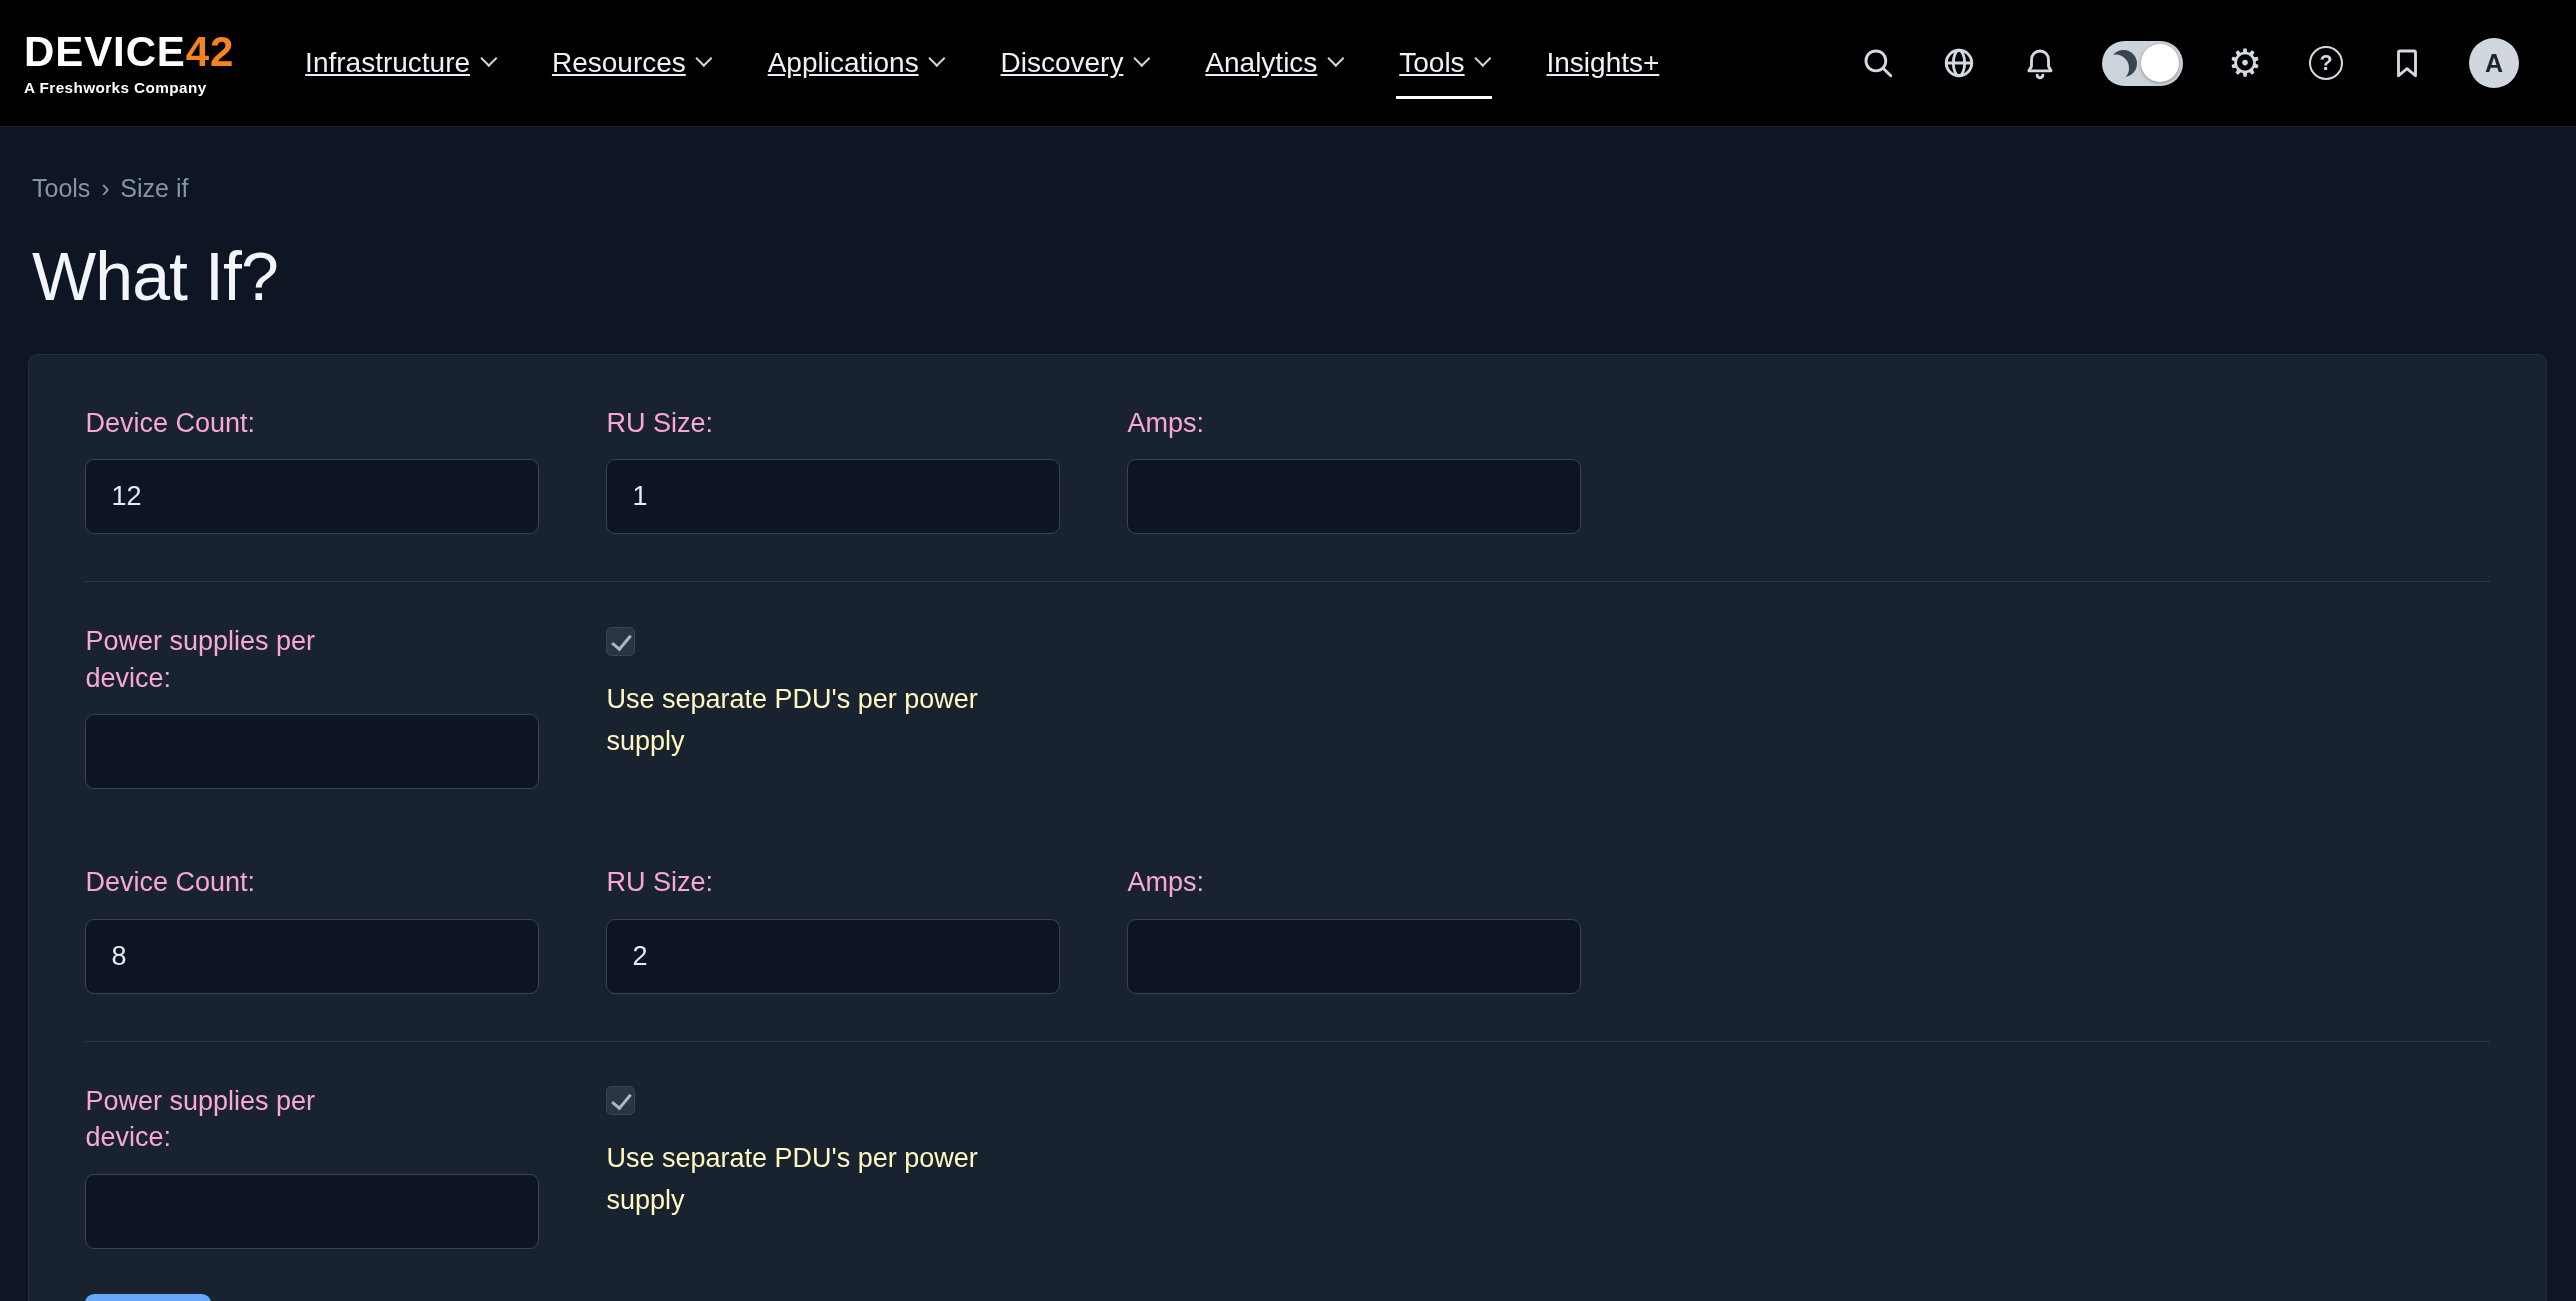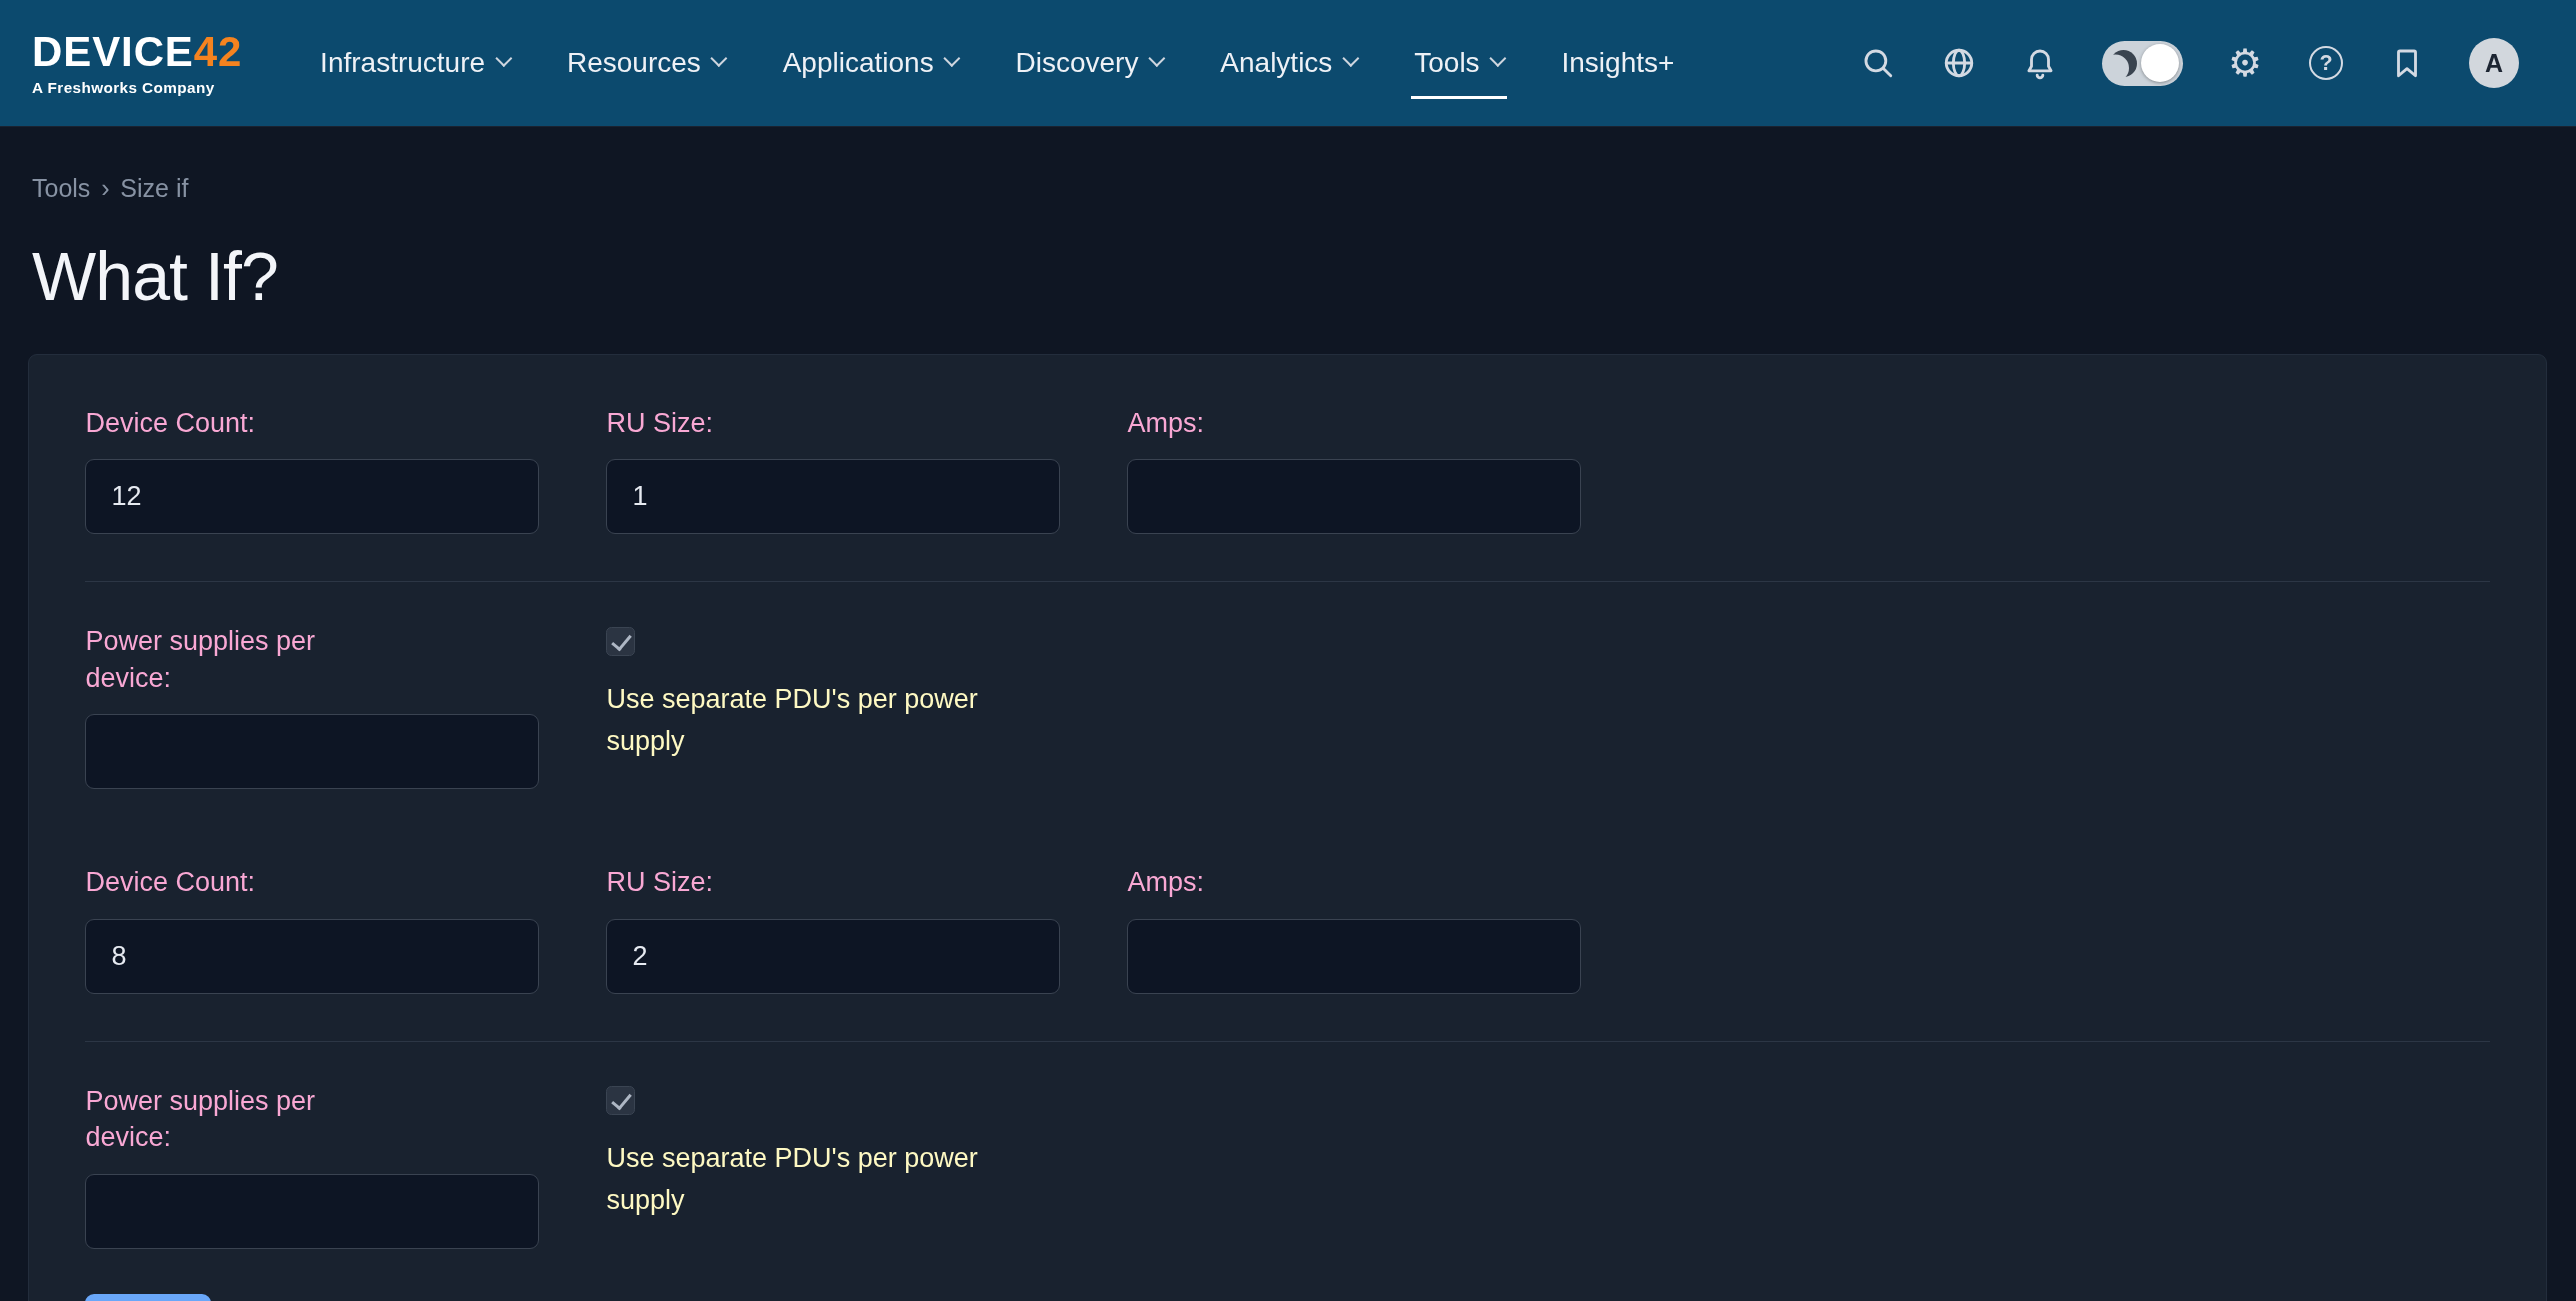--- a/index.html
+++ b/index.html
@@ -7,32 +7,33 @@
   body {
     background:#0f1623;
     font-family:"Liberation Sans", sans-serif;
     color:#e6eaf1;
     overflow:hidden;
   }
 
   
   .topbar {
     height:127px;
-    background:#0c4a6e;
+    background:#000000;
     display:flex;
     align-items:center;
-    padding:0 57px 0 32px;
+    padding:0 57px 0 24px;
     border-bottom:0.9px solid #1a2230;
+    gap:17px;
   }
   .logo { display:flex; flex-direction:column; justify-content:center; line-height:1; cursor:pointer; }
   .brand { font-size:42px; font-weight:800; letter-spacing:0.9px; color:#ffffff; }
   .brand .accent { color:#f5831f; }
   .tagline { font-size:15.3px; font-weight:700; color:#ffffff; margin-top:7.2px; letter-spacing:0.4px; }
 
-  .mainnav { display:flex; align-items:center; gap:54px; margin-left:76px; }
+  .mainnav { display:flex; align-items:center; gap:54px; margin-left:52px;text-decoration:underline; }
   .nav-item {
     display:flex; align-items:center; gap:10.8px;
     font-size:28px; color:#eef1f6; cursor:pointer; position:relative;
     padding:5.4px 1.8px;
   }
   .chev {
     width:11.7px; height:11.7px;
     border-right:2.7px solid #cfd6df; border-bottom:2.7px solid #cfd6df;
     transform:rotate(45deg) translate(-1.8px,-1.8px);
     margin-left:1.8px; margin-top:-3.6px;

